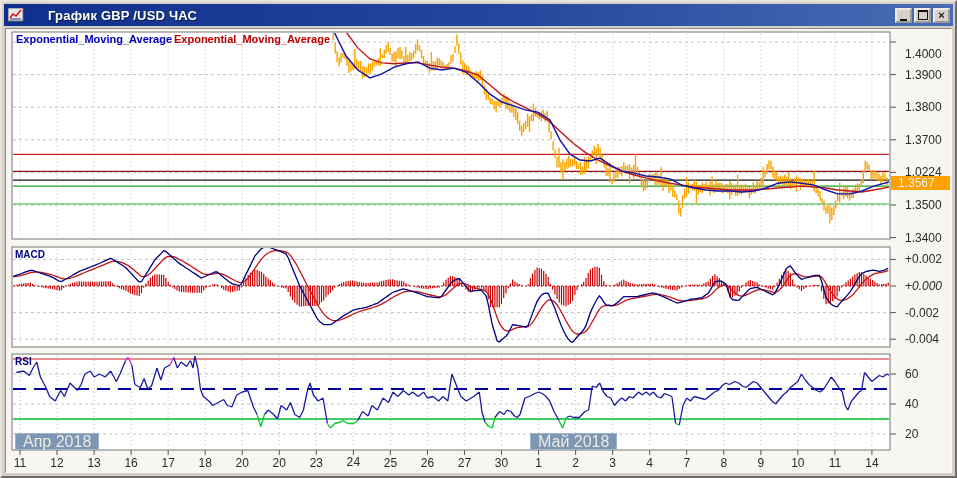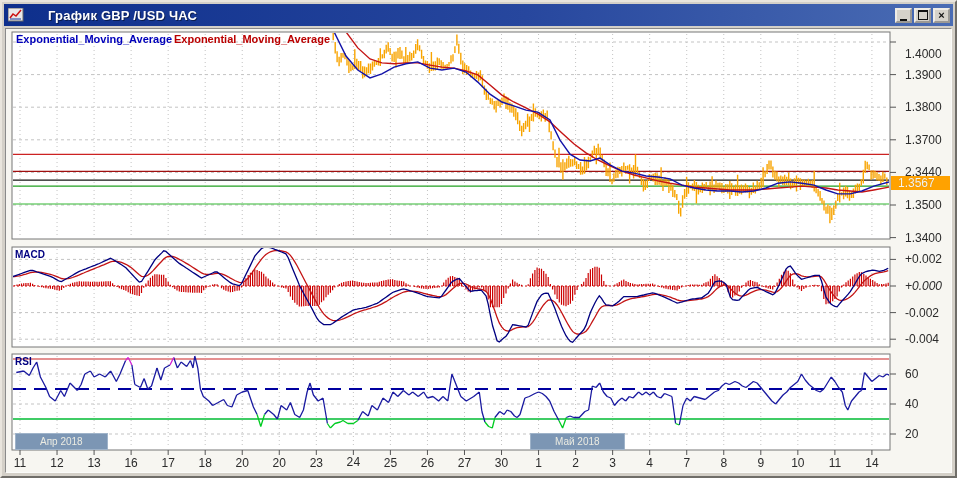--- a/index.html
+++ b/index.html
@@ -22,22 +22,22 @@
   .client{position:absolute;left:3px;top:26px;right:3px;bottom:3px;background:#f7f6f1;
           border-top:1px solid #8a8a8a;border-left:1px solid #8a8a8a;
           border-right:1px solid #fbfbf9;border-bottom:1px solid #fbfbf9;z-index:1;}
   svg.chart{position:absolute;left:0;top:0;z-index:4;pointer-events:none;}
   #labels{position:absolute;left:0;top:0;width:957px;height:478px;z-index:6;pointer-events:none;}
   .lbl{position:absolute;font-size:12px;color:#2b2b2b;white-space:nowrap;text-align:right;}
   .scale-lbl{height:14px;line-height:14px;}
   .date-lbl{width:26px;text-align:center;}
   .ind-lbl{font-size:10px;font-weight:bold;}
   .ema-lbl{font-size:11px;font-weight:bold;}
-  .month-box{position:absolute;top:431px;height:15px;line-height:15px;padding:0 24px;
-             background:#7c96b4;color:#ebebe2;font-size:10px;border:1px solid #9fb3c9;}
+  .month-box{position:absolute;top:431px;height:15px;line-height:15px;padding:0 7px;
+             background:#7c96b4;color:#ebebe2;font-size:16px;border:1px solid #9fb3c9;}
   .price-tag{position:absolute;left:889px;width:52px;height:14px;line-height:14px;
              background:#ffa200;color:#f5f5ee;font-size:12px;padding-left:7px;
              text-shadow:0 0 1px #c87b00;}
 </style>
 </head>
 <body>
 
 <div class="window">
   <div class="titlebar">
     <span class="ticon">
@@ -231,21 +231,21 @@
     <div class="lbl ema-lbl" style="left:172px;top:31px;color:#bb0000;">Exponential_Moving_Average</div>
     <div class="lbl ind-lbl" style="left:13px;top:247px;color:#000080;">MACD</div>
     <div class="lbl ind-lbl" style="left:13px;top:354px;color:#000080;">RSI</div>
     <div class="month-box" id="month0" style="left: 13px;">Апр 2018</div>
     <div class="month-box" id="month1" style="left: 528px;">Май 2018</div>
     <div class="price-tag" id="priceTag" style="top: 174.158px;">1.3567</div>
   <div class="lbl scale-lbl" style="left: 903px; top: 33px; margin-top: 12px;">1.4000</div>
       <div class="lbl scale-lbl" style="left: 903px; top: 65.6px;">1.3900</div>
       <div class="lbl scale-lbl" style="left: 903px; top: 98.2px;">1.3800</div>
       <div class="lbl scale-lbl" style="left: 903px; top: 130.8px;">1.3700</div>
-      <div class="lbl scale-lbl" style="left: 903px; top: 163.4px;">2.3440</div>
+      <div class="lbl scale-lbl" style="left: 903px; top: 163.4px;">1.0224</div>
       <div class="lbl scale-lbl" style="left: 903px; top: 196px;">1.3500</div>
       <div class="lbl scale-lbl" style="left: 903px; top: 228.6px;">1.3400</div>
       <div class="lbl scale-lbl" style="left: 903px; top: 250.4px;">+0.002</div>
       <div class="lbl scale-lbl" style="left: 903px; top: 277px; font-style: italic;">+0.000</div>
       <div class="lbl scale-lbl" style="left: 903px; top: 303.6px;">-0.002</div>
       <div class="lbl scale-lbl" style="left: 903px; top: 330.2px;">-0.004</div>
       <div class="lbl scale-lbl" style="left: 903px; top: 365px;">60</div>
       <div class="lbl scale-lbl" style="left: 903px; top: 395px;">40</div>
       <div class="lbl scale-lbl" style="left: 903px; top: 425px;">20</div>
       <div class="lbl date-lbl" style="left: 5px; top: 454px;">11</div>

